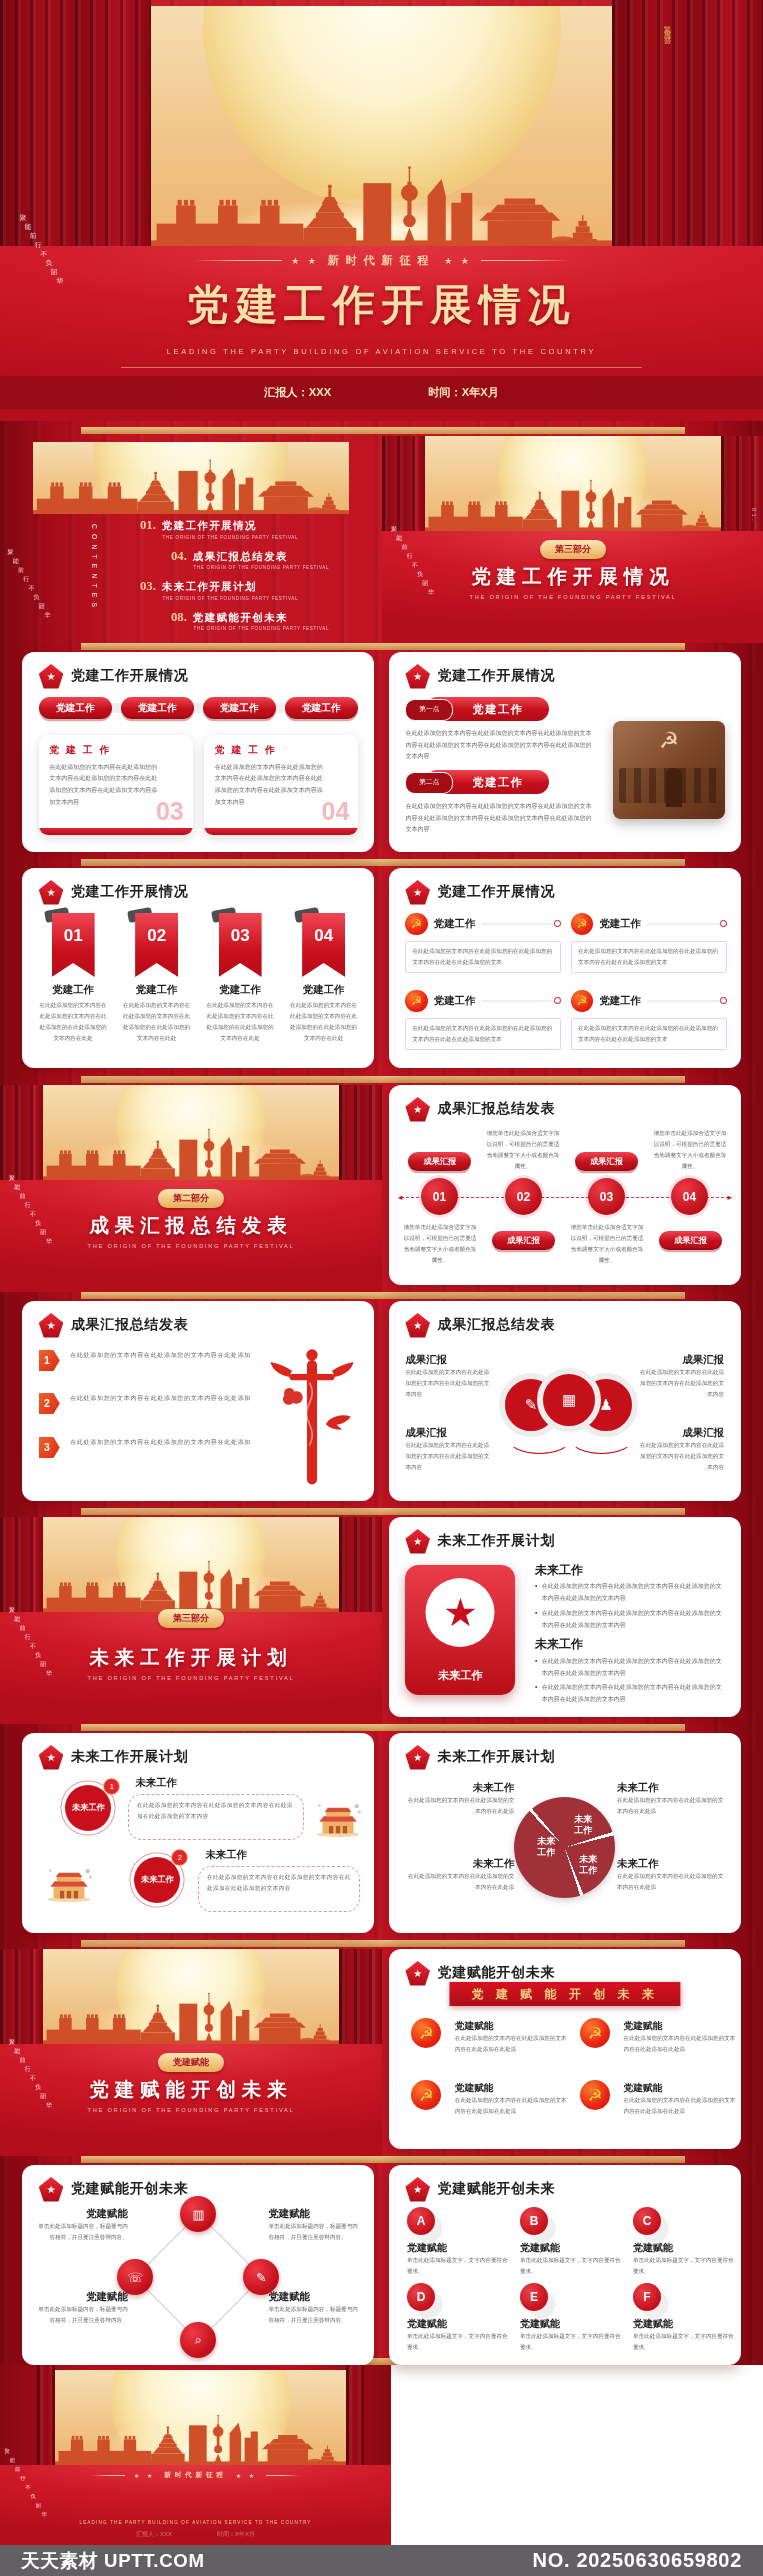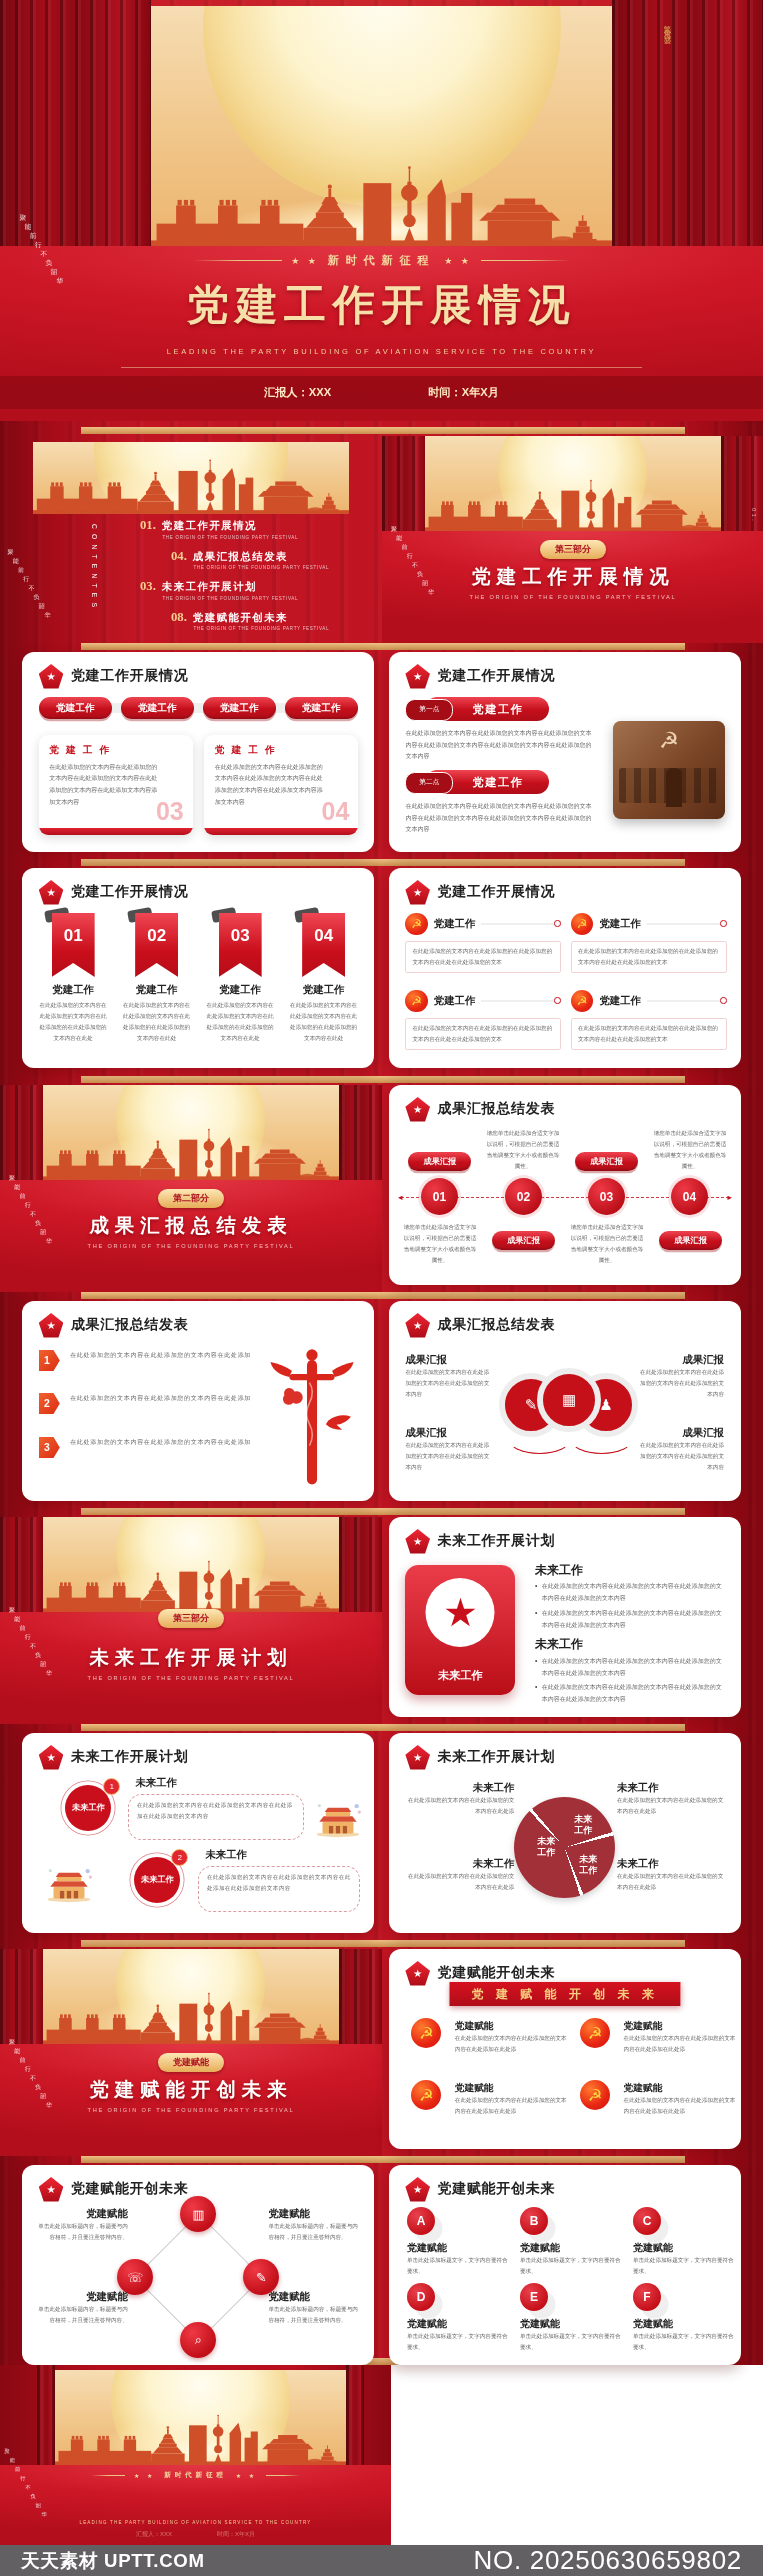--- a/index.html
+++ b/index.html
@@ -163,21 +163,21 @@
   .lettercircle{width:28px;height:28px;border-radius:50%;color:#fff;font-weight:800;font-size:12px;
     background:radial-gradient(circle at 35% 30%,#e8414d,#c51019 70%);
     display:flex;align-items:center;justify-content:center;box-shadow:7.5px 7.5px 0 rgba(120,120,120,.12);}
   
   .endslide{position:absolute;left:0;top:2365px;width:391px;height:180px;overflow:hidden;z-index:2;
     background:linear-gradient(90deg,#8a0812,#b30e1c 25%,#b90f1e 75%,#8a0812);}
   .footer{position:absolute;left:0;top:2545px;width:763px;height:31px;z-index:5;
     background:rgba(86,83,86,.92);display:flex;align-items:center;justify-content:space-between;
     padding:0 21px;box-sizing:border-box;color:#fff;}
   .footer .site{font-size:18.6px;font-weight:700;letter-spacing:0.7px;}
-  .footer .serial{font-size:26px;font-weight:400;letter-spacing:0.7px;}
+  .footer .serial{font-size:20px;font-weight:700;letter-spacing:0.7px;}
 </style>
 </head>
 <body>
 
 <div class="page">
   <div class="redbg"></div>
 
   <div class="band" style="top:427px"></div>
   <div class="band" style="top:643px"></div>
   <div class="band" style="top:859px"></div>

